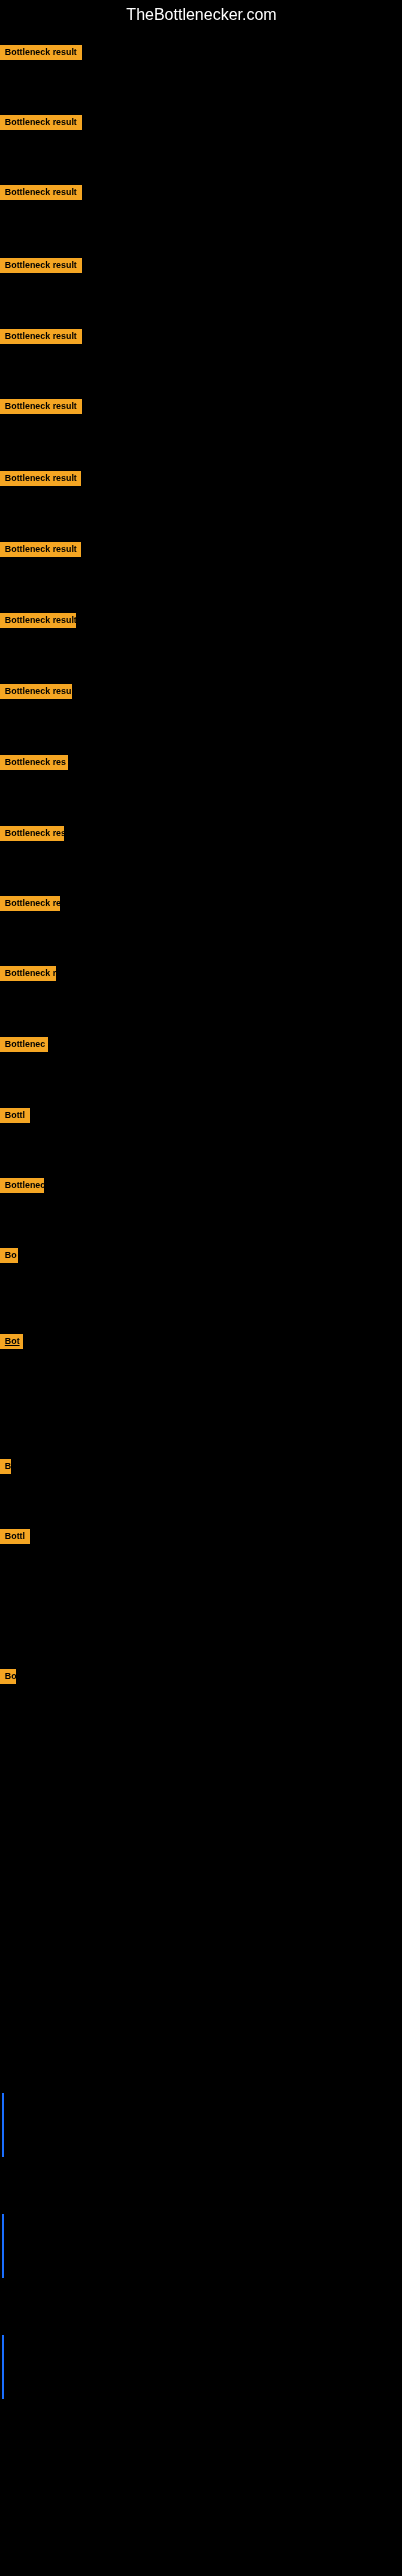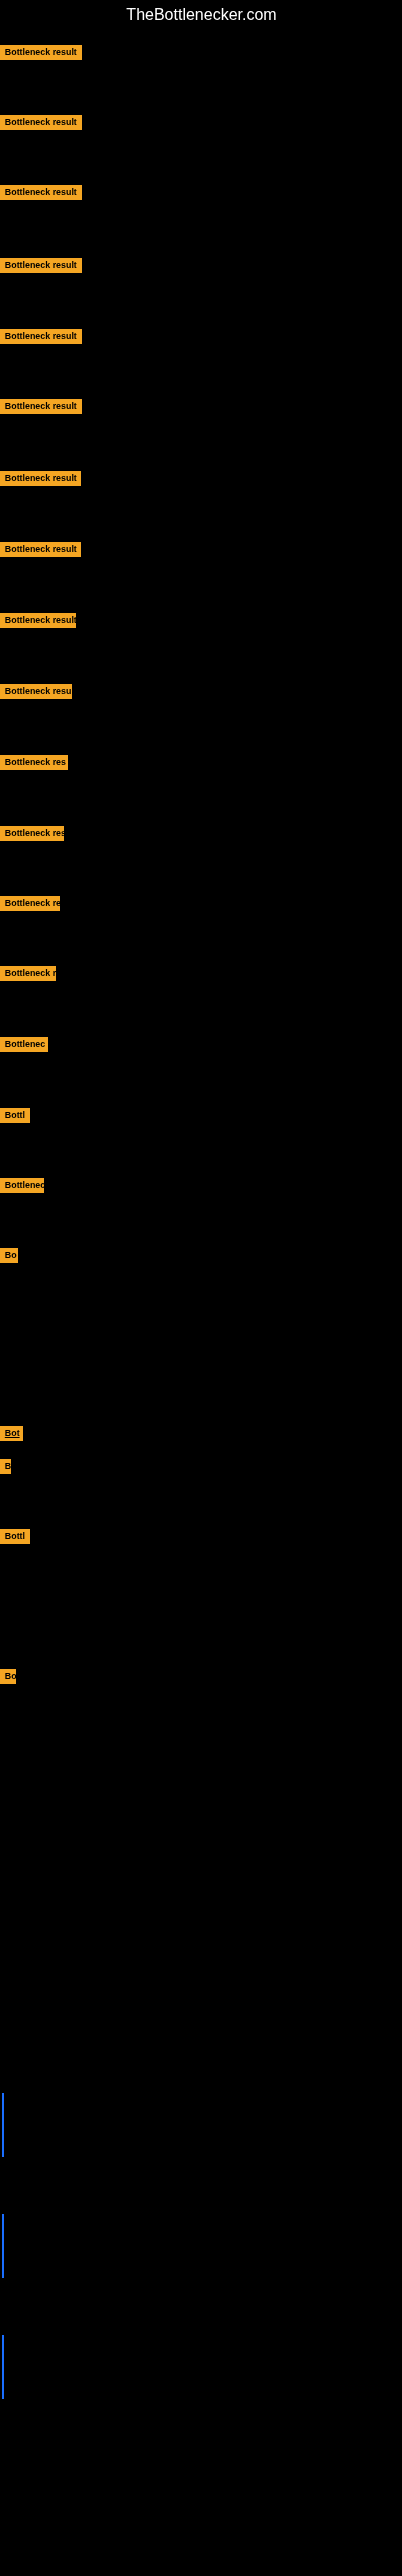--- a/index.html
+++ b/index.html
@@ -54,20 +54,20 @@
 <div class="badge" style="top: 613px; max-width: 76px;">Bottleneck result</div>
 <div class="badge" style="top: 684px; max-width: 72px;">Bottleneck result</div>
 <div class="badge" style="top: 755px; max-width: 68px;">Bottleneck res</div>
 <div class="badge" style="top: 826px; max-width: 64px;">Bottleneck res</div>
 <div class="badge" style="top: 896px; max-width: 60px;">Bottleneck res</div>
 <div class="badge" style="top: 966px; max-width: 56px;">Bottleneck re</div>
 <div class="badge" style="top: 1037px; max-width: 48px;">Bottlenec</div>
 <div class="badge" style="top: 1108px; max-width: 34px;">Bottl</div>
 <div class="badge" style="top: 1178px; max-width: 44px;">Bottlenec</div>
 <div class="badge" style="top: 1248px; max-width: 17.7px;">Bo</div>
-<div class="badge" style="top: 1426px; max-width: 22.5px; text-decoration: underline;">Bot</div>
+<div class="badge" style="top: 1334px; max-width: 22.5px; text-decoration: underline;">Bot</div>
 <div class="badge" style="top: 1459px; max-width: 11.3px;">B</div>
 <div class="badge" style="top: 1529px; max-width: 31px;">Bottl</div>
 <div class="badge" style="top: 1669px; max-width: 16px;">Bo</div>
 <div class="vline" style="top: 2093px; height: 64px;"></div>
 <div class="vline" style="top: 2214px; height: 64px;"></div>
 <div class="vline" style="top: 2335px; height: 64px;"></div>
 
 
 </body></html>

